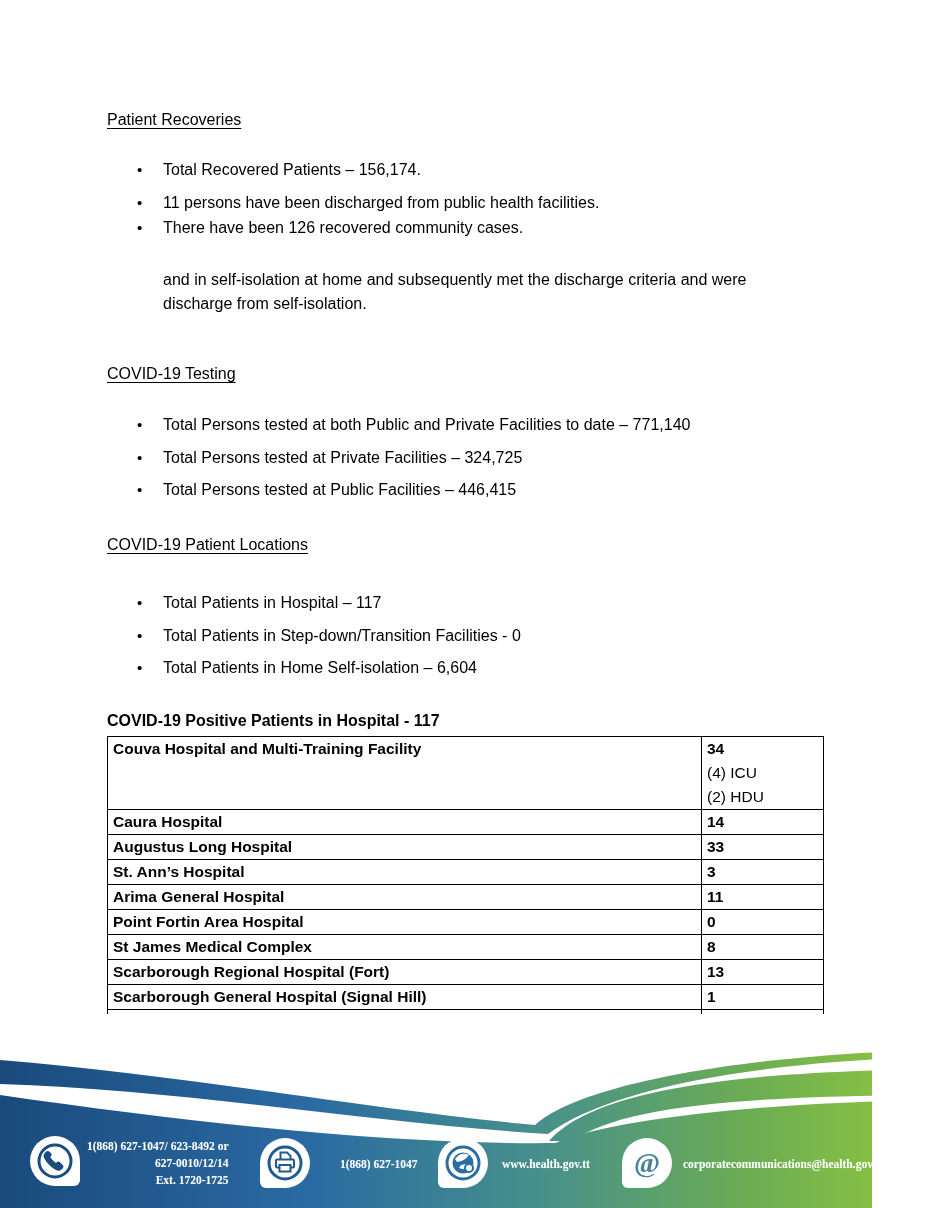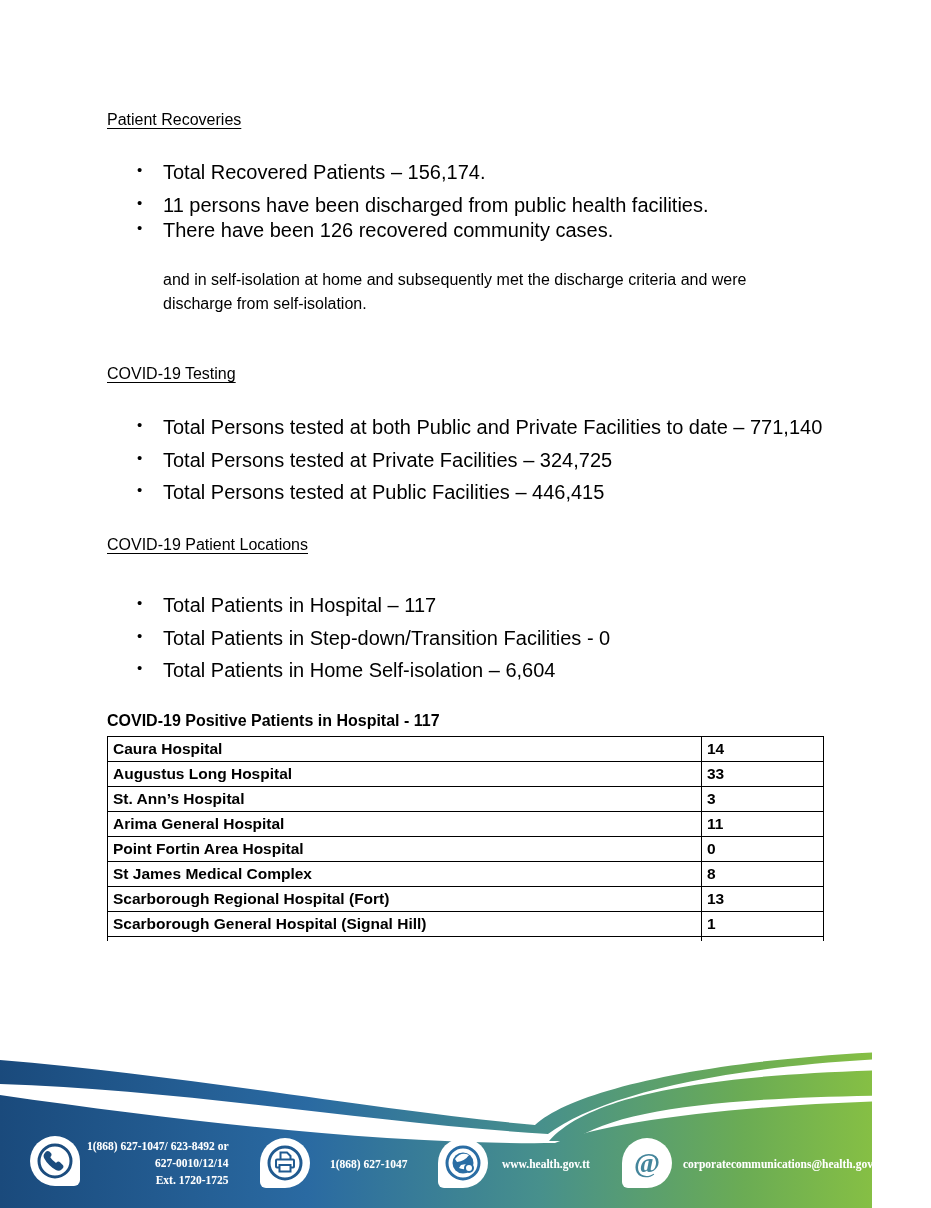--- a/index.html
+++ b/index.html
@@ -5,21 +5,21 @@
   html,body{margin:0;padding:0;background:#ffffff;}
   .page{
     position:relative;width:872px;height:1208px;background:#ffffff;overflow:hidden;
     font-family:"Liberation Sans","DejaVu Sans",sans-serif;color:#000;
   }
   .heading{
     position:absolute;left:107px;font-size:16px;color:#000;
     text-decoration:underline;text-underline-offset:3px;white-space:nowrap;
   }
   .bullet{
-    position:absolute;left:163px;font-size:20px;white-space:nowrap;
+    position:absolute;left:163px;font-size:16px;white-space:nowrap;
   }
   .bullet::before{
     content:"•";position:absolute;left:-26px;top:0;font-size:15px;
   }
   .note{
     position:absolute;left:163px;font-size:16px;line-height:23.7px;
   }
   .tbl-title{
     position:absolute;left:107px;top:712px;font-size:16px;font-weight:bold;white-space:nowrap;
   }
@@ -76,20 +76,28 @@
   <div class="bullet" style="top:659px">Total Patients in Home Self-isolation – 6,604</div>
 
   <div class="tbl-title">COVID-19 Positive Patients in Hospital - 117</div>
 
   <table class="hosp">
     <colgroup>
         <col style="width:594px">
         <col style="width:122px">
       </colgroup>
     <tbody>
+      <tr>
+        <td>Couva Hospital and Multi-Training Facility</td>
+        <td>
+          <div>34</div>
+          <div class="sub">(4) ICU</div>
+          <div class="sub">(2) HDU</div>
+        </td>
+      </tr>
       <tr class="r">
         <td>Caura Hospital</td>
         <td>14</td>
       </tr>
       <tr class="r">
         <td>Augustus Long Hospital</td>
         <td>33</td>
       </tr>
       <tr class="r">
         <td>St. Ann’s Hospital</td>
@@ -154,21 +162,21 @@
     </div>
 
     <div class="blob point-bl" style="left:260px;top:98px">
       <svg viewBox="0 0 48 48">
         <circle cx="24" cy="24" r="16" fill="none" stroke="#205A90" stroke-width="3"></circle>
         <path d="M19.5,13.5 h6.5 l3.5,3.5 v4.5 h-10 z" fill="#fff" stroke="#205A90" stroke-width="2"></path>
         <rect x="15" y="20.5" width="18" height="8" rx="1" fill="#fff" stroke="#205A90" stroke-width="2"></rect>
         <rect x="18.5" y="26" width="11" height="6.5" fill="#fff" stroke="#205A90" stroke-width="2"></rect>
       </svg>
     </div>
-    <div class="f-text" style="left:330px;top:116px">1(868) 627-1047</div>
+    <div class="f-text" style="left:340px;top:116px">1(868) 627-1047</div>
 
     <div class="blob point-bl" style="left:438px;top:98px">
       <svg viewBox="0 0 48 48">
         <circle cx="24" cy="24" r="16" fill="none" stroke="#2A6DA4" stroke-width="3"></circle>
         <circle cx="24" cy="24" r="10.5" fill="#2A6DA4"></circle>
         <path d="M16,20 Q22,12 30,16 Q26,22 18,23 Z" fill="#fff"></path>
         <path d="M20,29 Q26,32 31,27 Q28,24 22,26 Z" fill="#fff"></path>
         <circle cx="30" cy="29" r="4" fill="#fff" stroke="#2A6DA4" stroke-width="2"></circle>
       </svg>
     </div>

